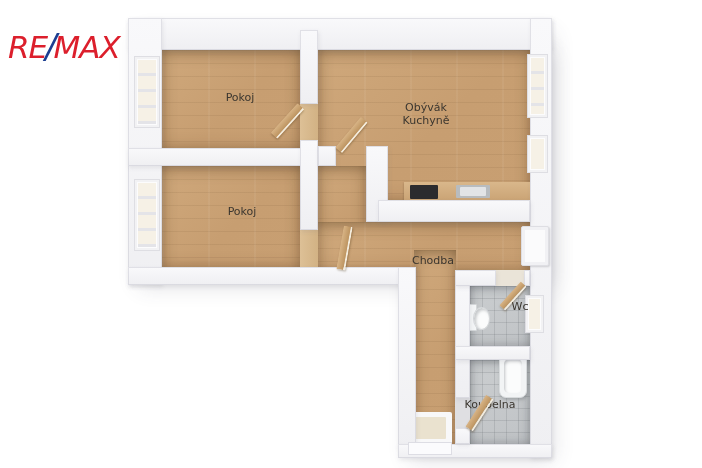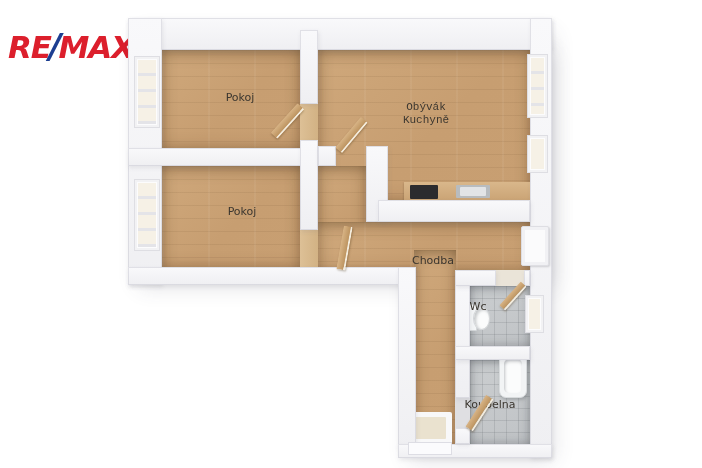--- a/index.html
+++ b/index.html
@@ -1,20 +1,20 @@
 <!DOCTYPE html>
 <html style="--brand-red: #DC1F2C; --brand-blue: #1C3E91; --wood-floor: #C79E71; --tile-floor: #C0C3C6; --wall: #EFEFF2; --door-wood: #BD9460; --label-text: #3B362F;"><head>
 <meta charset="utf-8">
 <style>
   html,body{margin:0;padding:0;background:#ffffff;}
   body{width:702px;height:468px;position:relative;overflow:hidden;
        font-family:"DejaVu Sans","Liberation Sans",sans-serif;}
 
   
-  .logo{position:absolute;left:8px;top:26px;font-style:italic;font-weight:bold;
+  .logo{position:absolute;left:8px;top:26px;font-style:italic;font-weight:normal;
         font-size:31px;letter-spacing:-1px;white-space:nowrap;}
   .logo-re,.logo-max{color:var(--brand-red,#DC1F2C);}
   .logo-slash{color:var(--brand-blue,#1C3E91);font-size:34px;margin:0 -2px;}
 
   
   .fp{position:absolute;left:0;top:0;width:702px;height:468px;}
   .fp *{position:absolute;box-sizing:border-box;}
 
   .shadow{z-index:0;background:transparent;
           box-shadow:7px 9px 20px -4px rgba(70,70,85,.16);}
@@ -131,24 +131,24 @@
   .th-koupelna{left:455px;top:398px;width:15px;height:30px;background:#DFDFE2;}
 
   .leaf-pokoj1{left:283px;top:101px;width:9px;height:40px;transform:rotate(42deg);}
   .leaf-obyvak{left:347px;top:115px;width:9px;height:40px;transform:rotate(40deg);}
   .leaf-pokoj2{left:340px;top:226px;width:9px;height:44px;transform:rotate(10deg);}
   .leaf-wc{left:509px;top:280px;width:8px;height:32px;transform:rotate(42deg);}
   .leaf-koupelna{left:475px;top:394px;width:9px;height:38px;transform:rotate(33deg);}
 
   .lbl-pokoj1{left:240px;top:97px;}
   .lbl-obyvak{left:426px;top:114px;}
-  .lbl-obyvak span{display:block;position:static;font-family:Liberation Mono, monospace;}
+  .lbl-obyvak span{display:block;position:static;}
   .lbl-pokoj2{left:242px;top:211px;}
   .lbl-chodba{left:433px;top:260px;}
-  .lbl-wc{left:478px;top:306px;}
+  .lbl-wc{left:520px;top:306px;}
   .lbl-koupelna{left:490px;top:404px;}
 </style>
 </head>
 <body>
 
 <div class="logo">
   <span class="logo-re">RE</span><span class="logo-slash">/</span><span class="logo-max">MAX</span>
 </div>
 
 <div class="fp">

